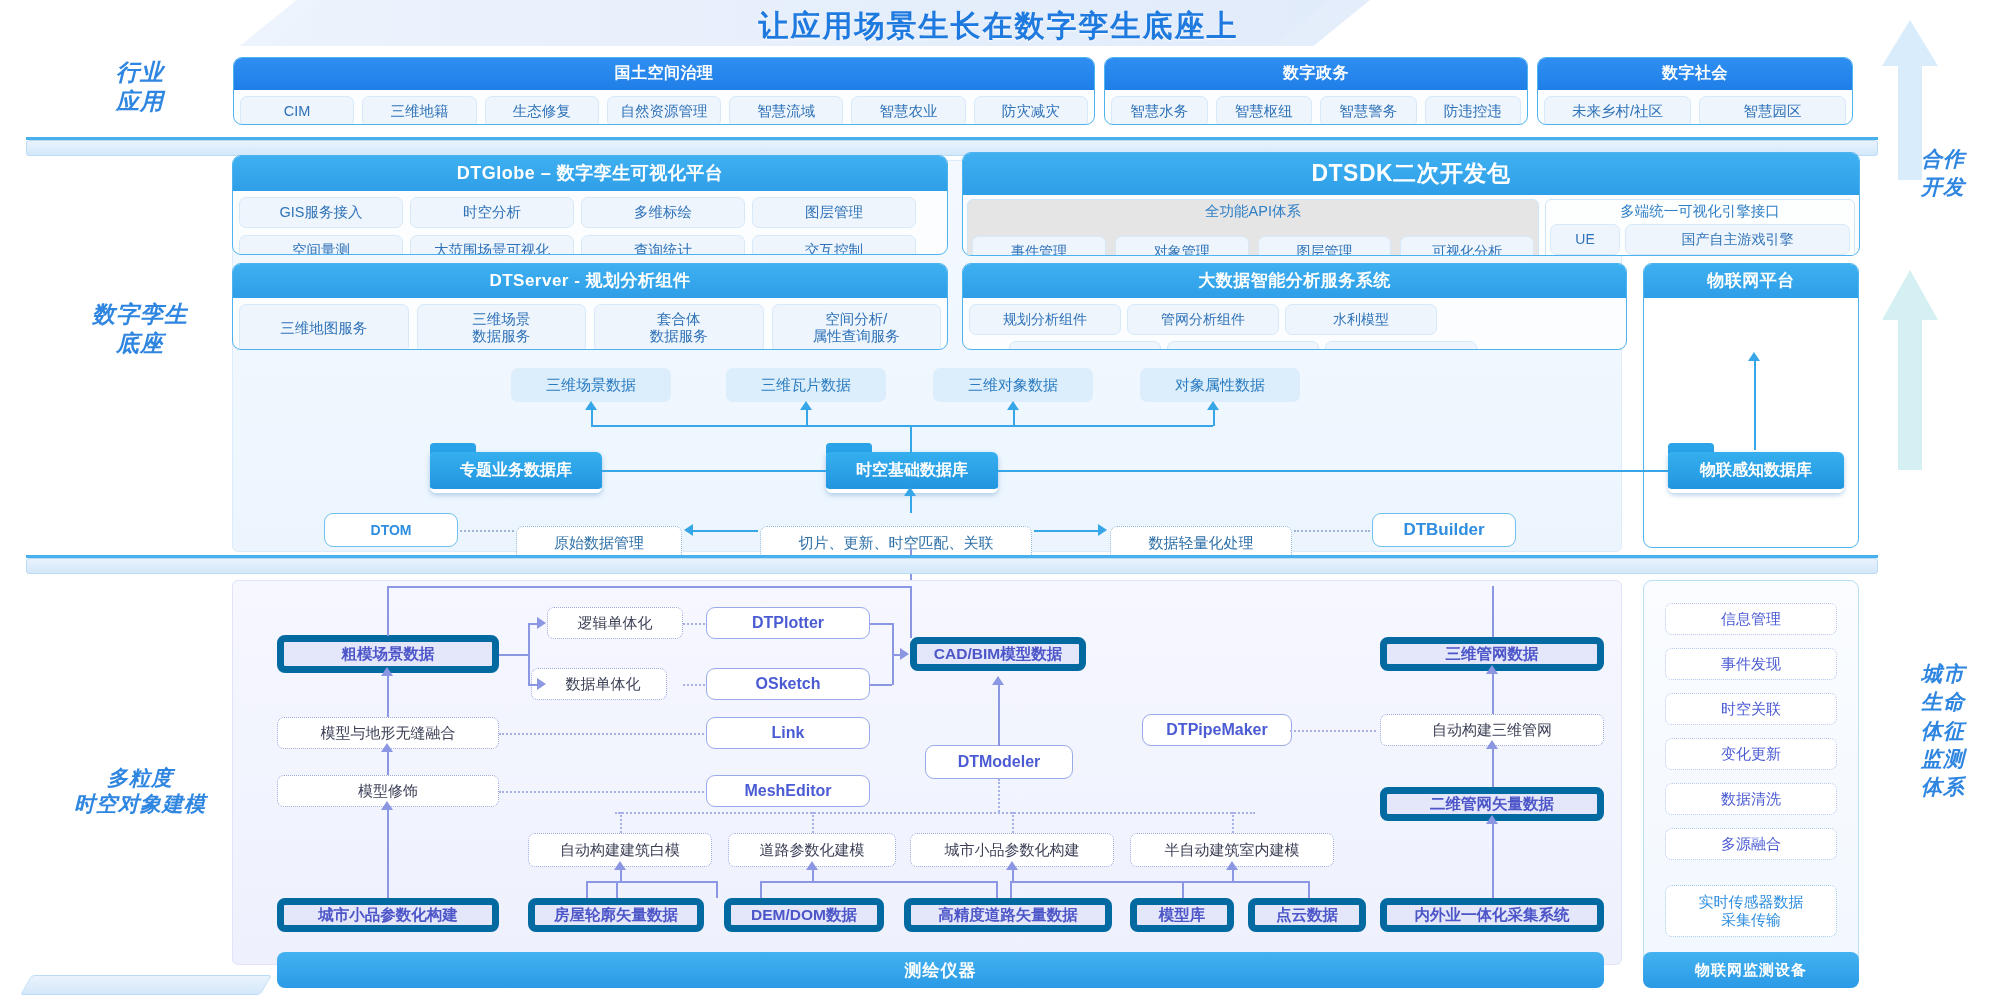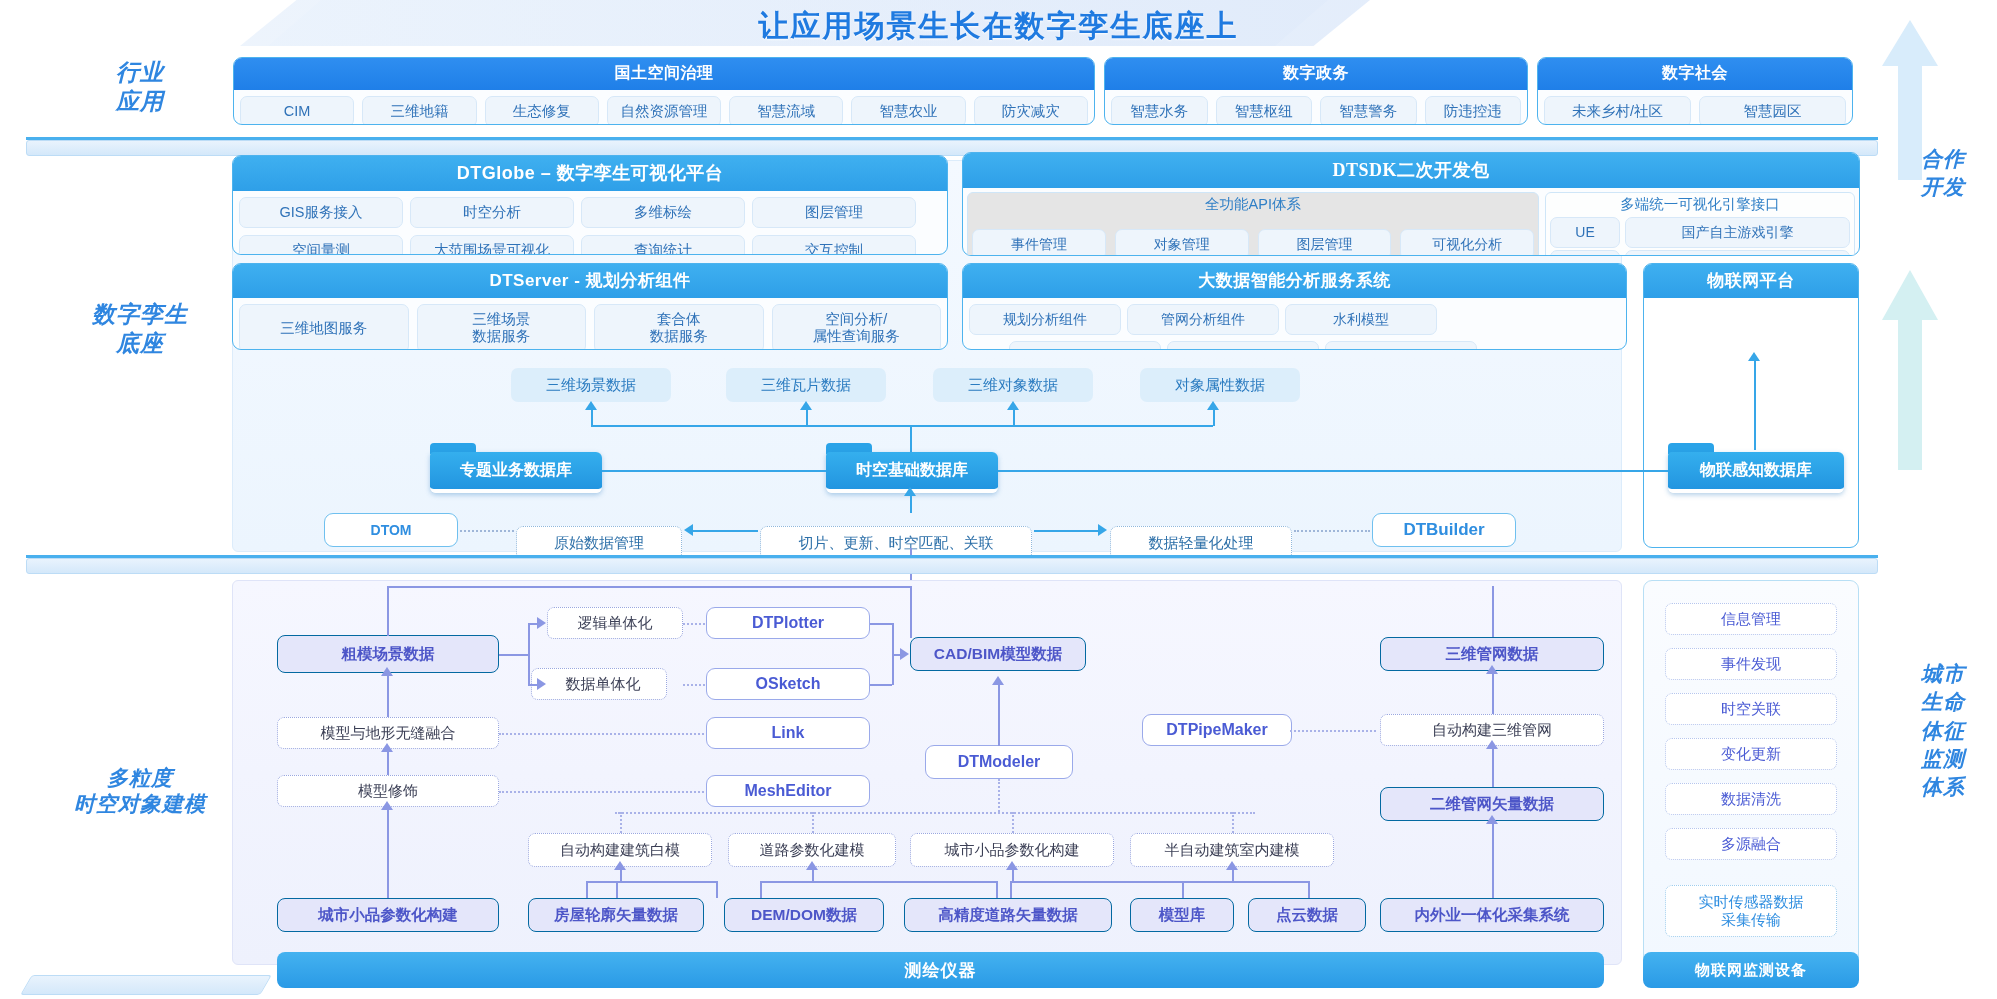--- a/index.html
+++ b/index.html
@@ -79,21 +79,21 @@
   .dotbox.bl { border-color:#8fb8dd; color:#2c6fa8;margin-top:13px; }
   
   .toolbox {
     position:absolute; background:#ffffff; border:1.5px solid #9aa9ea;
     border-radius:9px; color:#4a5bd4; font-size:16px; font-weight:bold;
     display:flex; align-items:center; justify-content:center; text-align:center;
   }
   .toolbox.blue { border-color:#6fc0ef; color:#2f8ee0; }
   
   .lav {
-    position:absolute; background:#e4e6fa; border:1px solid #0369a1;
+    position:absolute; background:#e4e6fa; border:7px solid #0369a1;
     border-radius:8px; color:#4d56c8; font-size:15.5px; font-weight:bold;
     display:flex; align-items:center; justify-content:center; text-align:center;
     line-height:1.2;
   }
 
   
   .folder { position:absolute; }
   .folder .tab {
     position:absolute; left:0; top:0; width:46px; height:11px;
     background:#2aa3e8; border-radius:4px 4px 0 0;
@@ -217,21 +217,21 @@
       <div class="chip" style="flex:0 0 164px;">多维标绘</div>
       <div class="chip" style="flex:0 0 164px;">图层管理</div>
       <div class="chip" style="flex:0 0 164px;">空间量测</div>
       <div class="chip" style="flex:0 0 164px;">大范围场景可视化</div>
       <div class="chip" style="flex:0 0 164px;">查询统计</div>
       <div class="chip" style="flex:0 0 164px;">交互控制</div>
     </div>
   </div>
 
   <div class="panel" style="left:962px; top:152px; width:898px; height:104px;">
-    <div class="ph" style="font-size:18px;font-family:Liberation Serif, serif;">DTSDK二次开发包</div>
+    <div class="ph" style="font-size:23px;">DTSDK二次开发包</div>
     <div class="pb" style="padding:4px; gap:6px; flex-wrap:nowrap;">
       <div style="flex:1 1 0; border:1px solid #cfe6f8; border-radius:6px; background:#e5e5e5; display:flex; flex-direction:column;">
         <div style="text-align:center; font-size:14.5px; color:#2f7fc6; padding:2px 0 3px;">全功能API体系</div>
         <div style="display:flex; gap:9px; padding:12px 4px 2px;">
           <div class="chip" style="min-height:24px;font-size:14px;">事件管理</div>
           <div class="chip" style="min-height:24px;font-size:14px;">对象管理</div>
           <div class="chip" style="min-height:24px;font-size:14px;">图层管理</div>
           <div class="chip" style="min-height:24px;font-size:14px;">可视化分析</div>
         </div>
         <div style="display:flex; gap:5px; padding:0 4px 3px;">

